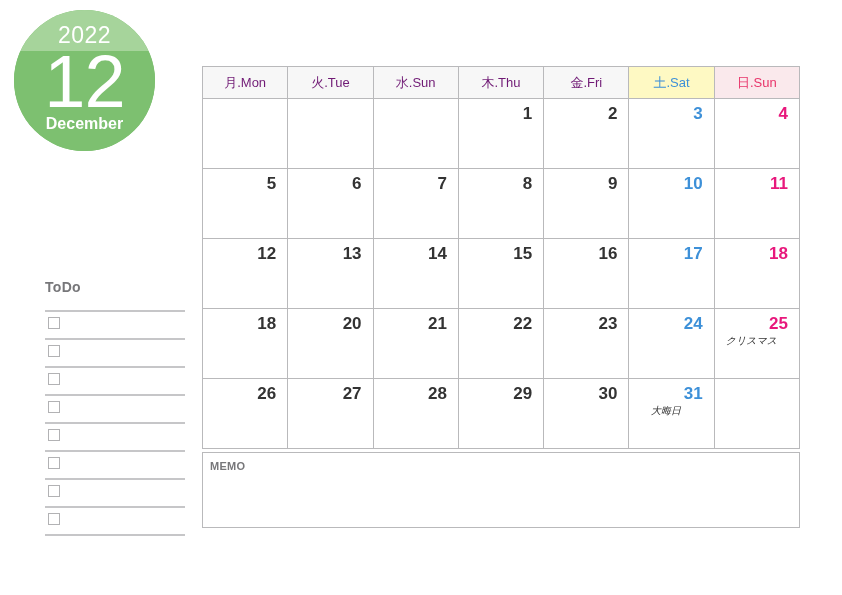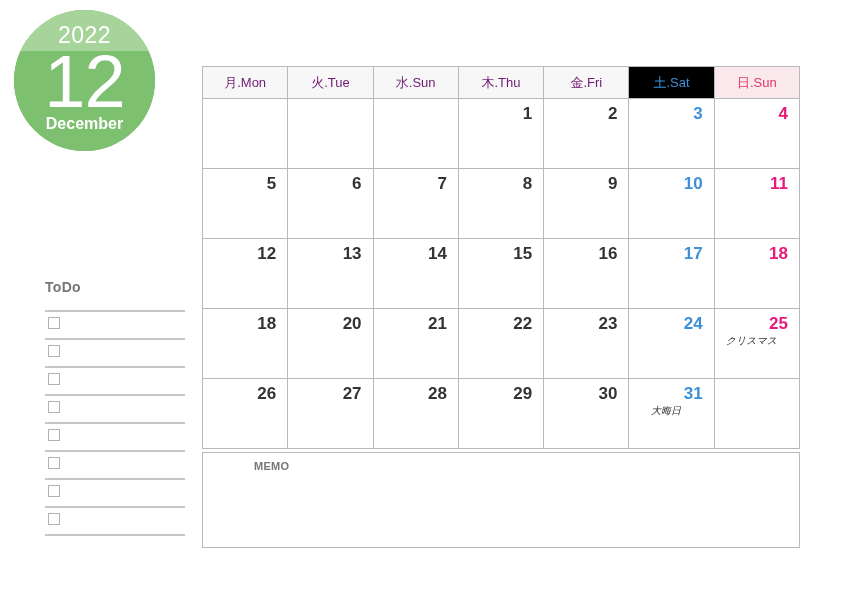--- a/index.html
+++ b/index.html
@@ -137,21 +137,21 @@
   .calendar th {
     height: 32px;
     background: #f7f7f7;
     font-size: 13px;
     font-weight: normal;
     color: #701a75;
     text-align: center;
     vertical-align: middle;
   }
   .calendar th.sat {
-    background: #000000;
+    background: #fef9c3;
     color: #3d90d8;
   }
   .calendar th.sun {
     background: #fae9ec;
     color: #e8346a;
     margin-left: 7px;
   }
   .calendar td {
     height: 70px;
     vertical-align: top;
@@ -177,25 +177,24 @@
     line-height: 12px;
     font-style: italic;
   }
 
   
   .memo-box {
     position: absolute;
     left: 202px;
     top: 452px;
     width: 598px;
-    height: 96px;
+    height: 76px;
     border: 1px solid #b9b9bb;
     box-sizing: border-box;
     background: #ffffff;
-    padding-left: 44px;
   }
   .memo-label {
     font-size: 11px;
     font-weight: bold;
     color: #77777a;
     letter-spacing: 0.3px;
     padding: 7px 0 0 7px;
     line-height: 13px;
   }
 </style>

